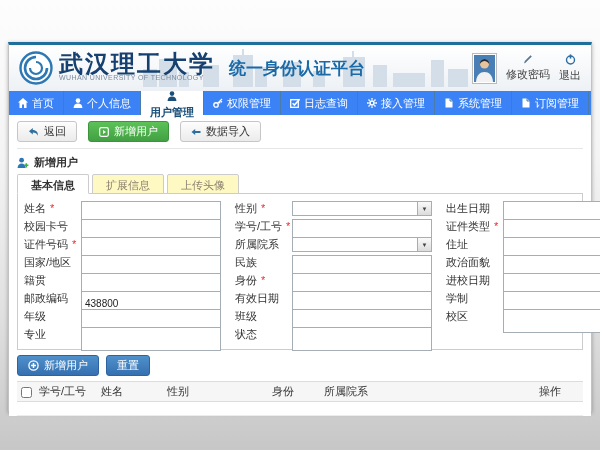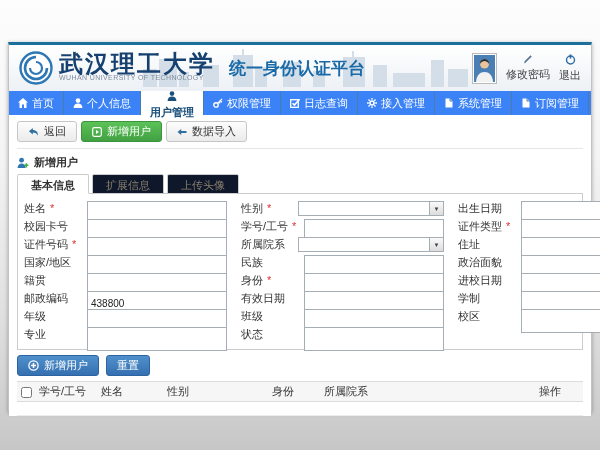--- a/index.html
+++ b/index.html
@@ -30,46 +30,46 @@
   
   .nav { height:24px; background:#3b82f6; display:flex; font-size:11px; }
   .nav-item { display:flex; align-items:center; gap:4px; padding:0 9px; color:#fff;
     border-right:1px solid #4a7cab; cursor:pointer; white-space:nowrap; }
   .nav-item .ico { display:inline-flex; color:#fff; }
   .nav-item.active { background:#fff; color:#1a4f7a; font-weight:bold;flex-direction:column; }
   .nav-item.active .ico { color:#1a4f7a; }
 
   
   .content { padding:0 8px; background:#fff; }
-  .toolbar { display:flex; gap:4px; padding:6px 0; border-bottom:1px solid #e6e6e6; }
+  .toolbar { display:flex; gap:11px; padding:6px 0; border-bottom:1px solid #e6e6e6; }
   .btn { display:inline-flex; align-items:center; gap:5px; font-size:11px; height:21px;
     padding:0 10px; border-radius:3px; cursor:pointer; }
   .btn-light { border:1px solid #c6c6c6; background:linear-gradient(#fdfdfd,#ebebeb); color:#333; }
   .btn-light .ico { color:#2f6f9f; display:inline-flex; }
   .btn-green { border:1px solid #3c943c; background:linear-gradient(#5cc258,#42a042); color:#fff; }
   .btn-green .ico { display:inline-flex; }
   .btn-blue { border:1px solid #2d63a0; background:linear-gradient(#4f90cb,#3570b1); color:#fff; }
   .btn-blue .ico { display:inline-flex; }
 
   .section-head { display:flex; align-items:center; gap:5px; padding:6px 0 4px;
     font-size:11px; font-weight:bold; color:#333; }
 
   .tabs { display:flex; position:relative; z-index:2; }
-  .tab { font-size:11px; padding:3px 13px 2px; border:1px solid #ccc; background:#0f172a;
+  .tab { font-size:11px; padding:3px 13px 2px; border:1px solid #ccc; background:#fef9c3;
     color:#8a7f6e; margin-right:3px; border-radius:2px 2px 0 0; cursor:pointer; height:20px; }
   .tab.active { background:#fff; color:#333; font-weight:bold; border-bottom-color:#fff;text-align:right; }
 
   .form-panel { border:1px solid #ccc; margin-top:-1px; padding:7px 6px; }
   .form-grid { display:grid; grid-template-columns:1fr 1.04fr 0.9fr; column-gap:14px; row-gap:3px; }
   .cell { display:flex; align-items:center; height:15px; }
   .flabel { width:57px; font-size:11px; color:#333; white-space:nowrap; flex:none; }
   .req { color:#e03030; margin-left:1px; }
   .ctrl { flex:1; display:flex; height:15px; }
   .txt { flex:1; height:24px; border:1px solid #a5adb5; font-size:10px; padding:0 3px;
-    font-family:"Liberation Sans","DejaVu Sans",sans-serif; color:#222; background:#fff; min-width:0;margin-left:6px; }
+    font-family:"Liberation Sans","DejaVu Sans",sans-serif; color:#222; background:#fff; min-width:0; }
   .sel { flex:1; display:flex; border:1px solid #a5adb5; background:#fff; height:15px; cursor:pointer; }
   .sel-val { flex:1; }
   .sel-btn { width:14px; border-left:1px solid #a5adb5; background:linear-gradient(#fafafa,#dcdcdc);
     display:flex; align-items:center; justify-content:center; font-size:6px; color:#444; }
   .cal-btn { width:18px; height:15px; border:1px solid #a5adb5; border-left:none;
     background:linear-gradient(#fdfdfd,#dfe6ee); display:flex; align-items:center; justify-content:center; cursor:pointer; }
 
   .actions { display:flex; gap:7px; padding:5px 0; }
 
   table.grid { width:100%; border-collapse:collapse; font-size:11px; table-layout:fixed; }

